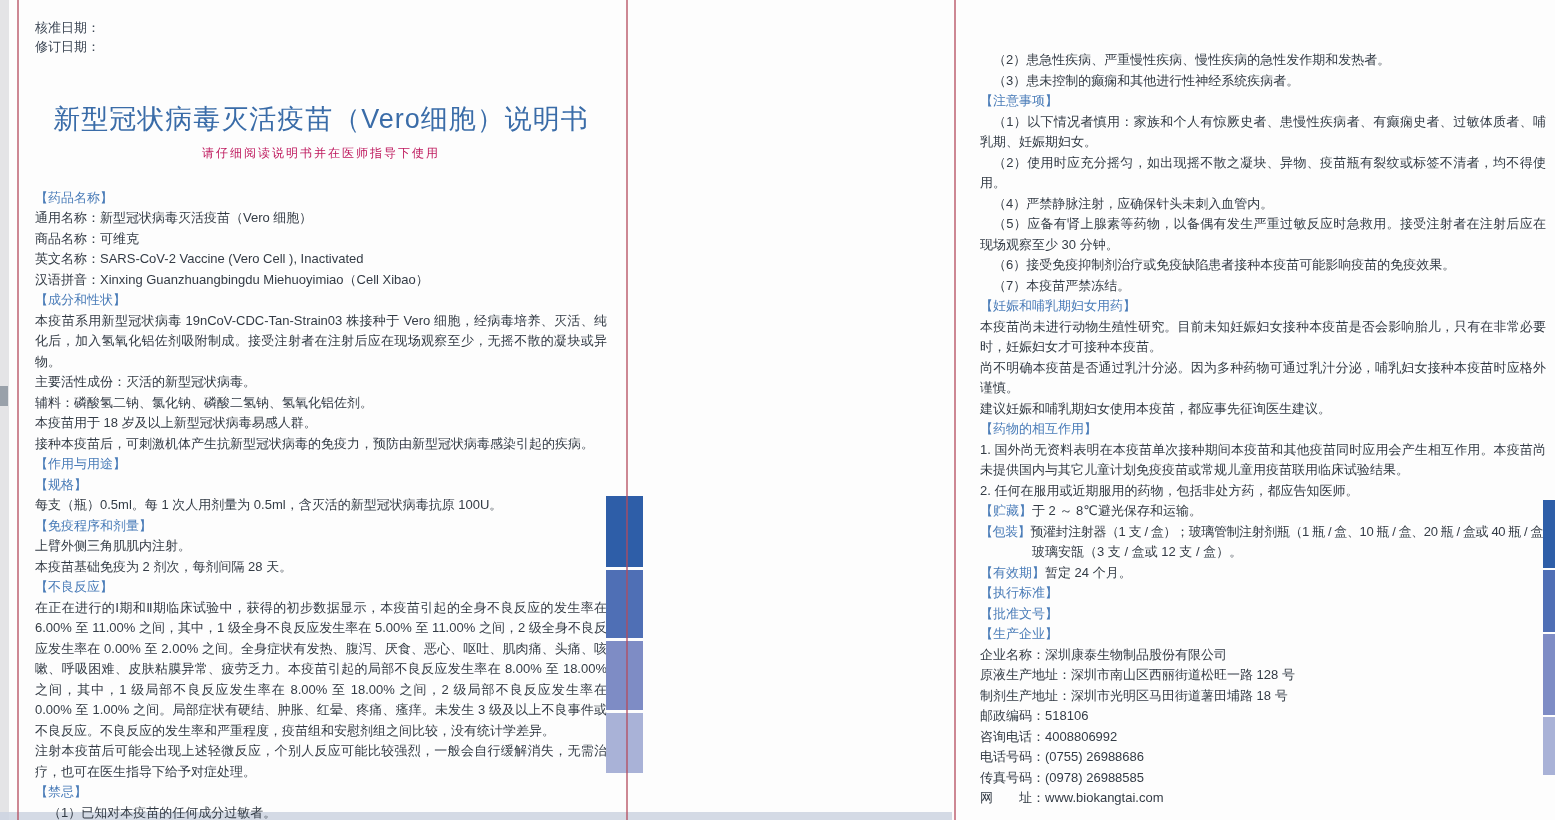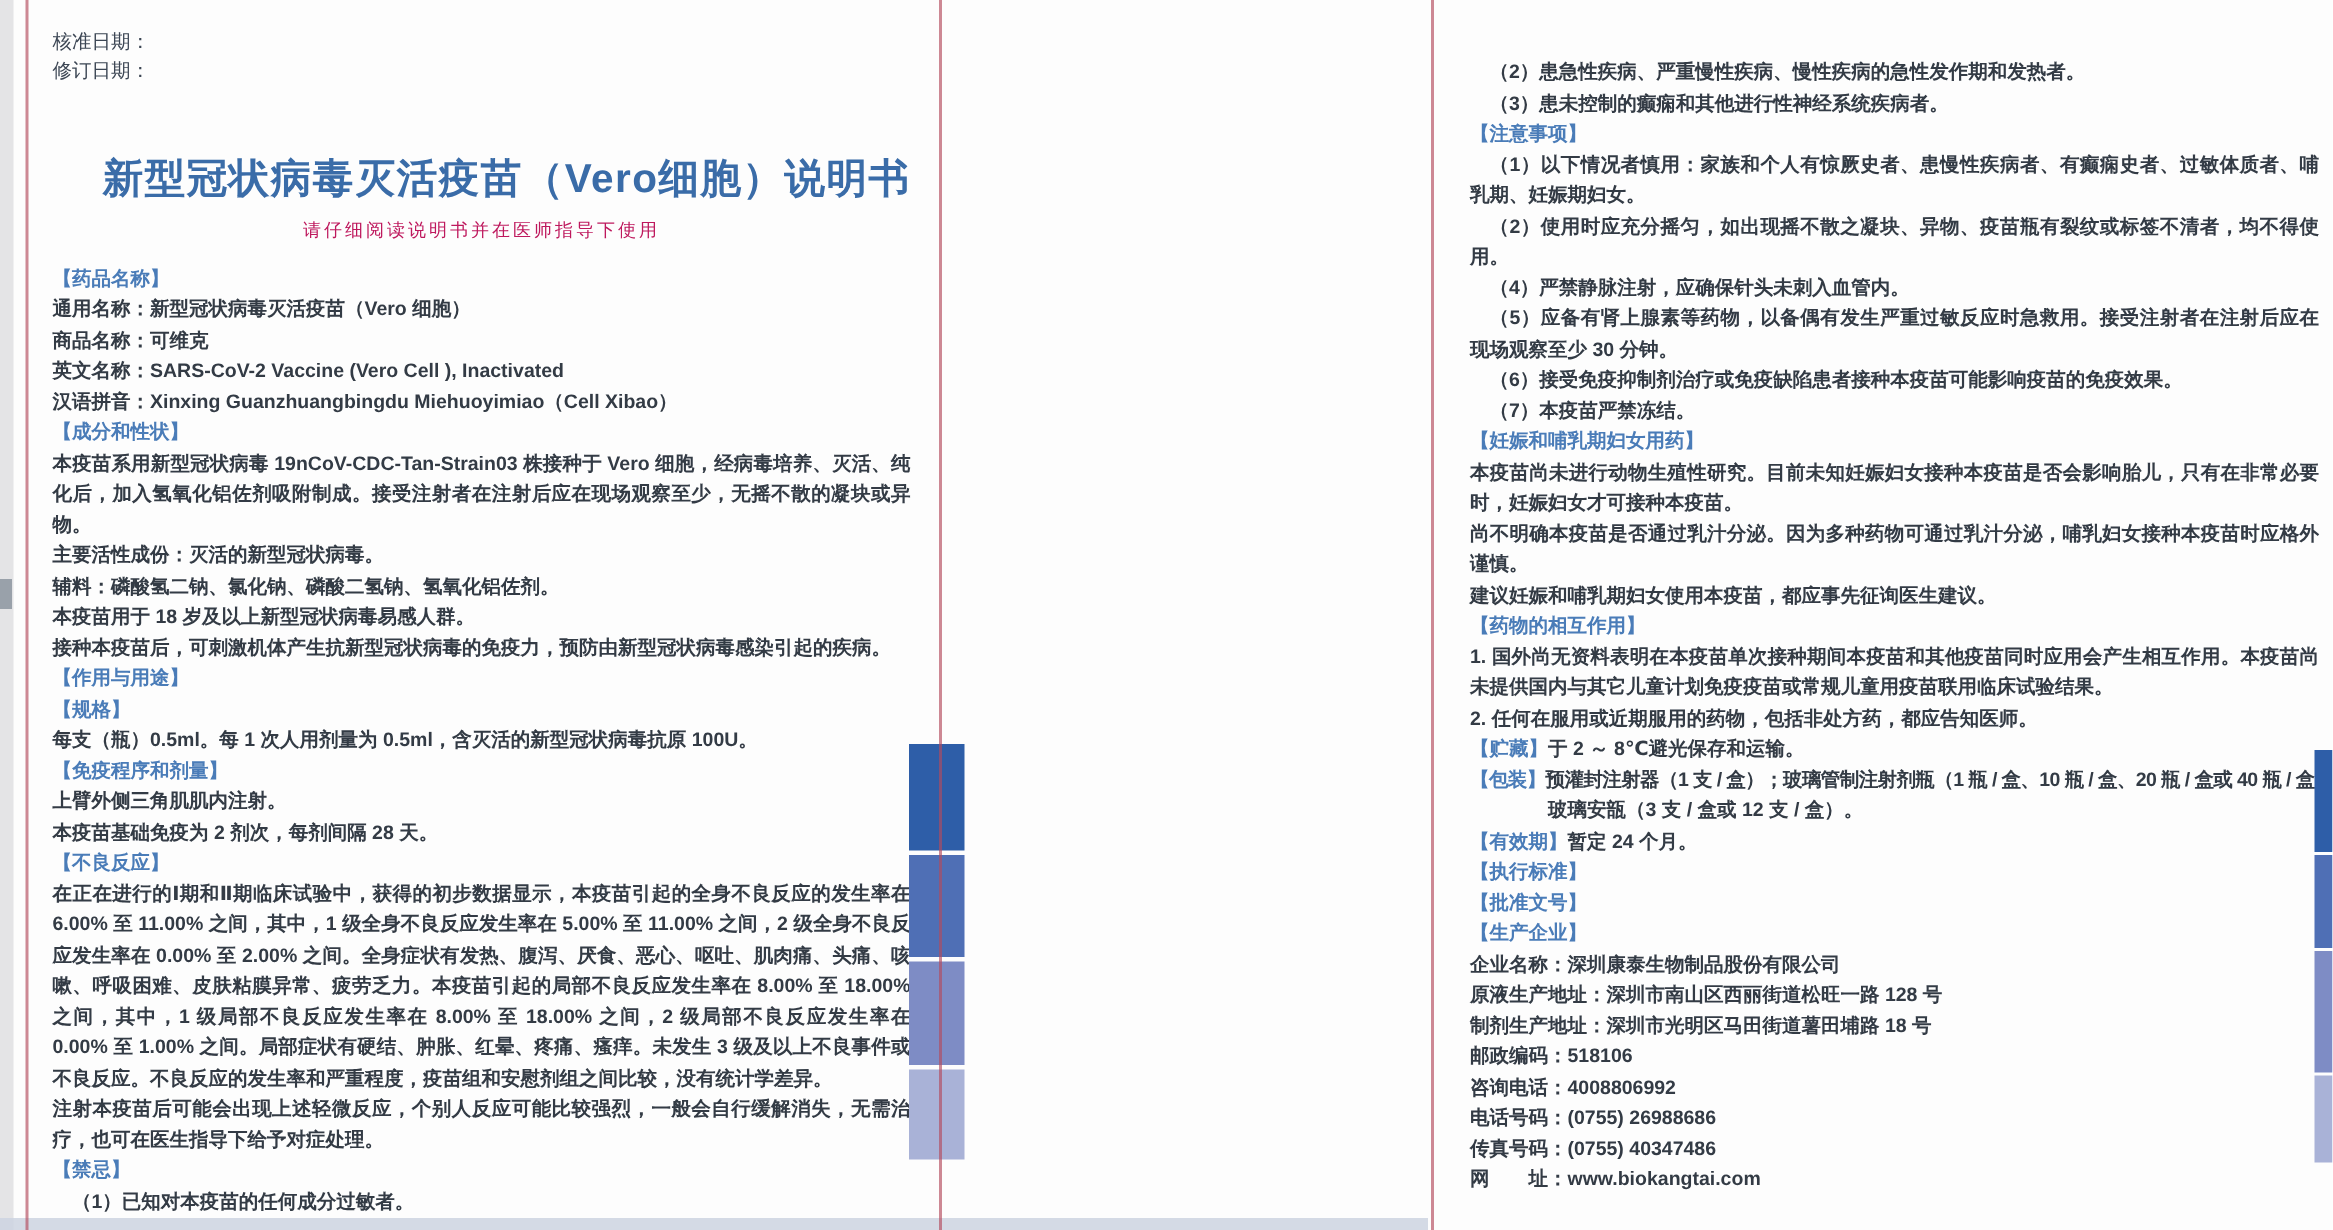--- a/index.html
+++ b/index.html
@@ -26,25 +26,25 @@
   
   .bar{position:absolute;z-index:4;}
   .stack-gutter .bar{left:606px;width:37px;}
   .stack-right .bar{left:1543px;width:12px;}
   
   .page{position:absolute;top:10px;color:var(--body);font-size:13px;line-height:20.5px;}
   .page-left{left:35px;width:572px;}
   .page-right{left:980px;width:566px;padding-top:16px;}
   .meta{padding-top:8px;font-size:13px;line-height:19px;color:#3c4654;}
   h1.title{
-    margin:46px 0 0 0;text-align:right;white-space:nowrap;
-    font-size:27px;line-height:34px;font-weight:700;color:var(--title);letter-spacing:1px;
+    margin:46px 0 0 0;text-align:center;white-space:nowrap;
+    font-size:27px;line-height:34px;font-weight:400;color:var(--title);letter-spacing:1px;
   }
   .subtitle{margin-top:7px;text-align:center;font-size:12px;color:#be185d;letter-spacing:2px;}
-  .blocks{margin-top:12px;font-weight:bold;}
+  .blocks{margin-top:24px;}
   .line{margin:0;text-align:justify;}
   .line .hd{color:var(--accent);}
   .line.item{text-indent:13px;}
   .line.indent4{padding-left:52px;text-align:left;}
   .line.tight{white-space:nowrap;letter-spacing:-0.4px;text-align:left;}
 </style>
 </head>
 <body>
 
 <div class="screen">
@@ -127,18 +127,18 @@
         <p class="line"><span class="hd">【有效期】</span><span class="tx">暂定 24 个月。</span></p>
         <p class="line"><span class="hd">【执行标准】</span></p>
         <p class="line"><span class="hd">【批准文号】</span></p>
         <p class="line"><span class="hd">【生产企业】</span></p>
         <p class="line"><span class="tx">企业名称：深圳康泰生物制品股份有限公司</span></p>
         <p class="line"><span class="tx">原液生产地址：深圳市南山区西丽街道松旺一路 128 号</span></p>
         <p class="line"><span class="tx">制剂生产地址：深圳市光明区马田街道薯田埔路 18 号</span></p>
         <p class="line"><span class="tx">邮政编码：518106</span></p>
         <p class="line"><span class="tx">咨询电话：4008806992</span></p>
         <p class="line"><span class="tx">电话号码：(0755) 26988686</span></p>
-        <p class="line"><span class="tx">传真号码：(0755) 40347486</span></p>
+        <p class="line"><span class="tx">传真号码：(0978) 26988585</span></p>
         <p class="line"><span class="tx">网　　址：www.biokangtai.com</span></p>
       </div>
   </div>
 
 </div>
 
 </body></html>

